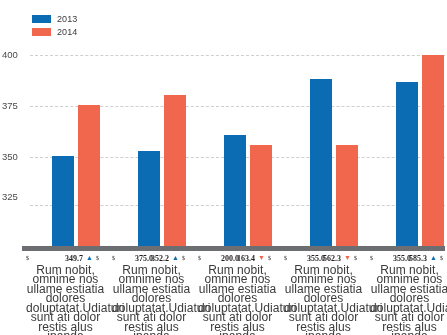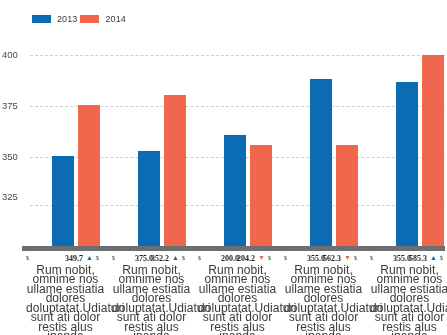--- a/index.html
+++ b/index.html
@@ -16,20 +16,21 @@
     height: 335px;
     background: #ffffff;
   }
 
   
   #legend {
     position: absolute;
     left: 32px;
     top: 14px;
     display: flex;
+    flex-direction: column;
     gap: 3px;
   }
   .legend-row {
     display: flex;
     align-items: center;
     gap: 6px;
     height: 10px;
   }
   .legend-swatch {
     width: 19px;
@@ -183,21 +184,21 @@
   <div id="captions">
       <div class="caption" style="position: absolute; left: 26px; top: 0px;">
         <div class="caption-head"><span class="cur">$</span><span class="amt">349.7</span> <span class="arrow up">▲</span> <span class="cur">$</span><span class="amt">375.0</span></div>
         <div class="caption-body">Rum nobit, omnime nos ullame estiatia dolores doluptatat.Udiaturi sunt ati dolor restis alus ipanda voluptsei dolore libuset.</div>
       </div>
       <div class="caption" style="position: absolute; left: 112px; top: 0px;">
         <div class="caption-head"><span class="cur">$</span><span class="amt">352.2</span> <span class="arrow up">▲</span> <span class="cur">$</span><span class="amt">200.0</span></div>
         <div class="caption-body">Rum nobit, omnime nos ullame estiatia dolores doluptatat.Udiaturi sunt ati dolor restis alus ipanda voluptsei dolore libuset.</div>
       </div>
       <div class="caption" style="position: absolute; left: 198px; top: 0px;">
-        <div class="caption-head"><span class="cur">$</span><span class="amt">204.2</span> <span class="arrow down">▼</span> <span class="cur">$</span><span class="amt">355.0</span></div>
+        <div class="caption-head"><span class="cur">$</span><span class="amt">163.4</span> <span class="arrow down">▼</span> <span class="cur">$</span><span class="amt">355.0</span></div>
         <div class="caption-body">Rum nobit, omnime nos ullame estiatia dolores doluptatat.Udiaturi sunt ati dolor restis alus ipanda voluptsei dolore libuset.</div>
       </div>
       <div class="caption" style="position: absolute; left: 284px; top: 0px;">
         <div class="caption-head"><span class="cur">$</span><span class="amt">562.3</span> <span class="arrow down">▼</span> <span class="cur">$</span><span class="amt">355.0</span></div>
         <div class="caption-body">Rum nobit, omnime nos ullame estiatia dolores doluptatat.Udiaturi sunt ati dolor restis alus ipanda voluptsei dolore libuset.</div>
       </div>
       <div class="caption" style="position: absolute; left: 370px; top: 0px;">
         <div class="caption-head"><span class="cur">$</span><span class="amt">585.3</span> <span class="arrow up">▲</span> <span class="cur">$</span><span class="amt">400.0</span></div>
         <div class="caption-body">Rum nobit, omnime nos ullame estiatia dolores doluptatat.Udiaturi sunt ati dolor restis alus ipanda voluptsei dolore libuset.</div>
       </div>

